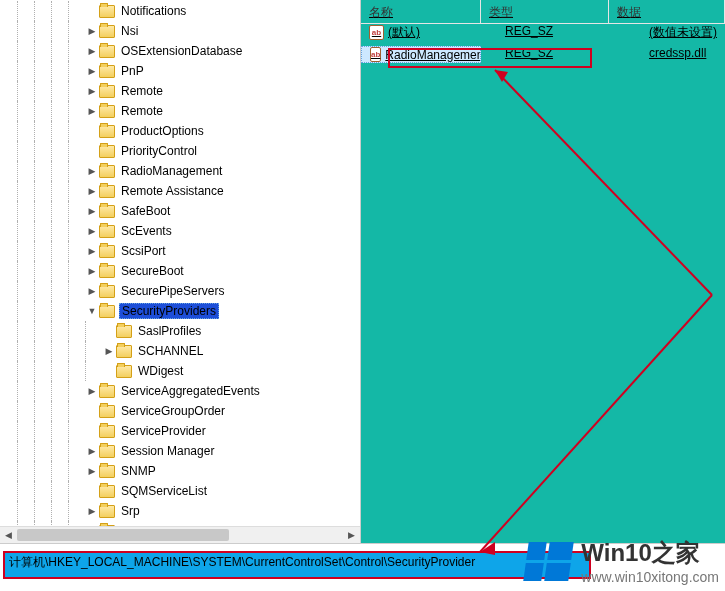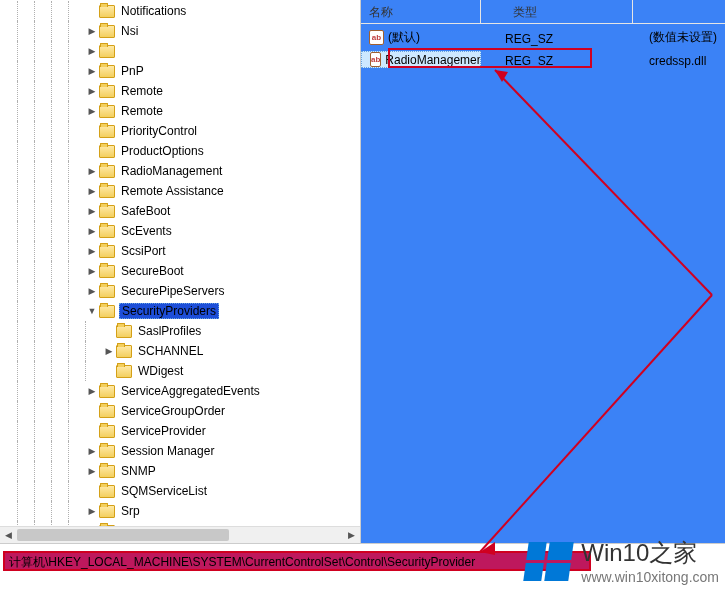--- a/index.html
+++ b/index.html
@@ -103,41 +103,42 @@
 }
 .tree-hscroll .sb-thumb {
   position: absolute;
   top: 2px; bottom: 2px;
   left: 0; width: 65%;
   background: #c8c8c8;
   border-radius: 2px;
 }
 .list-pane {
   flex: 1;
-  background: #3b82f6;
+  background: #14b8a6;
   position: relative;
+  text-decoration: underline;
 }
 .list-header {
   display: flex;
   height: 24px;
   border-bottom: 1px solid #e5e5e5;
 }
 .list-header .col {
   border-right: 1px solid #e5e5e5;
   padding: 4px 8px;
   font-size: 12px;
   color: #333;
 }
 .col-name { width: 120px; }
-.col-type { width: 128px; margin-left: 24px; }
+.col-type { width: 128px; }
 .col-data { flex: 1; }
 .list-row {
   display: flex;
   height: 22px;
-  align-items: flex-end;
+  align-items: flex-start;
   gap: 16px;
 }
 .list-row .cell {
   padding: 0 8px;
   white-space: nowrap;
   overflow: hidden;
   text-overflow: ellipsis;
 }
 .list-row.selected .cell-name {
   background: #cde8ff;
@@ -157,25 +158,25 @@
   justify-content: center;
   font-size: 8px;
   font-weight: bold;
   color: #c04040;
 }
 .address-bar {
   position: absolute;
   left: 3px;
   top: 551px;
   width: 588px;
-  height: 20px;
+  height: 28px;
   border: 2px solid #d00020;
   padding: 1px 4px;
   font-size: 12px;
-  background: #be185d;
+  background: #0ea5e9;
 }
 .highlight-box {
   position: absolute;
   border: 2px solid #d00020;
   pointer-events: none;
 }
 .annotation {
   position: absolute;
   pointer-events: none;
 }
@@ -189,21 +190,21 @@
 }
 .win-logo {
   display: grid;
   grid-template-columns: 18px 24px;
   grid-template-rows: 18px 18px;
   gap: 3px;
   transform: skewX(-8deg);
 }
 .win-logo div { background: #0078d7; }
 .wm-text { color: #333; }
-.wm-text .t1 { font-size: 24px; font-weight: 400; }
+.wm-text .t1 { font-size: 24px; font-weight: 700; }
 .wm-text .t2 { font-size: 14px; color: #777; }
 </style>
 </head>
 <body>
 
 <div class="main-layout">
   <div class="tree-pane">
     <div class="tree-content" id="tree-content">
         <div class="tree-item">
           <span class="guide first"></span>
@@ -226,20 +227,21 @@
           <span class="label">Nsi</span>
         </div>
         <div class="tree-item">
           <span class="guide first"></span>
           <span class="guide"></span>
           <span class="guide"></span>
           <span class="guide"></span>
           <span class="guide"></span>
           <span class="expander">▶</span>
           <span class="folder-icon"></span>
+          <span class="label">OSExtensionDatabase</span>
         </div>
         <div class="tree-item">
           <span class="guide first"></span>
           <span class="guide"></span>
           <span class="guide"></span>
           <span class="guide"></span>
           <span class="guide"></span>
           <span class="expander">▶</span>
           <span class="folder-icon"></span>
           <span class="label">PnP</span>
@@ -265,31 +267,31 @@
           <span class="label">Remote</span>
         </div>
         <div class="tree-item">
           <span class="guide first"></span>
           <span class="guide"></span>
           <span class="guide"></span>
           <span class="guide"></span>
           <span class="guide"></span>
           <span class="expander empty">▶</span>
           <span class="folder-icon"></span>
+          <span class="label">ProductOptions</span>
+        </div>
+        <div class="tree-item">
+          <span class="guide first"></span>
+          <span class="guide"></span>
+          <span class="guide"></span>
+          <span class="guide"></span>
+          <span class="guide"></span>
+          <span class="expander empty">▶</span>
+          <span class="folder-icon"></span>
           <span class="label">PriorityControl</span>
-        </div>
-        <div class="tree-item">
-          <span class="guide first"></span>
-          <span class="guide"></span>
-          <span class="guide"></span>
-          <span class="guide"></span>
-          <span class="guide"></span>
-          <span class="expander empty">▶</span>
-          <span class="folder-icon"></span>
-          <span class="label">ProductOptions</span>
         </div>
         <div class="tree-item">
           <span class="guide first"></span>
           <span class="guide"></span>
           <span class="guide"></span>
           <span class="guide"></span>
           <span class="guide"></span>
           <span class="expander">▶</span>
           <span class="folder-icon"></span>
           <span class="label">RadioManagement</span>
@@ -491,20 +493,21 @@
         <div class="sb-thumb"></div>
       </div>
       <div class="sb-btn">▶</div>
     </div>
   </div>
 
   <div class="list-pane">
     <div class="list-header">
       <div class="col col-name">名称</div>
       <div class="col col-type">类型</div>
+      <div class="col col-data">数据</div>
     </div>
     <div id="list-rows">
         <div class="list-row">
           <div class="cell cell-name">
             <span class="value-icon">ab</span>
             <span>(默认)</span>
           </div>
           <div class="cell cell-type">REG_SZ</div>
           <div class="cell cell-data">(数值未设置)</div>
         </div>

